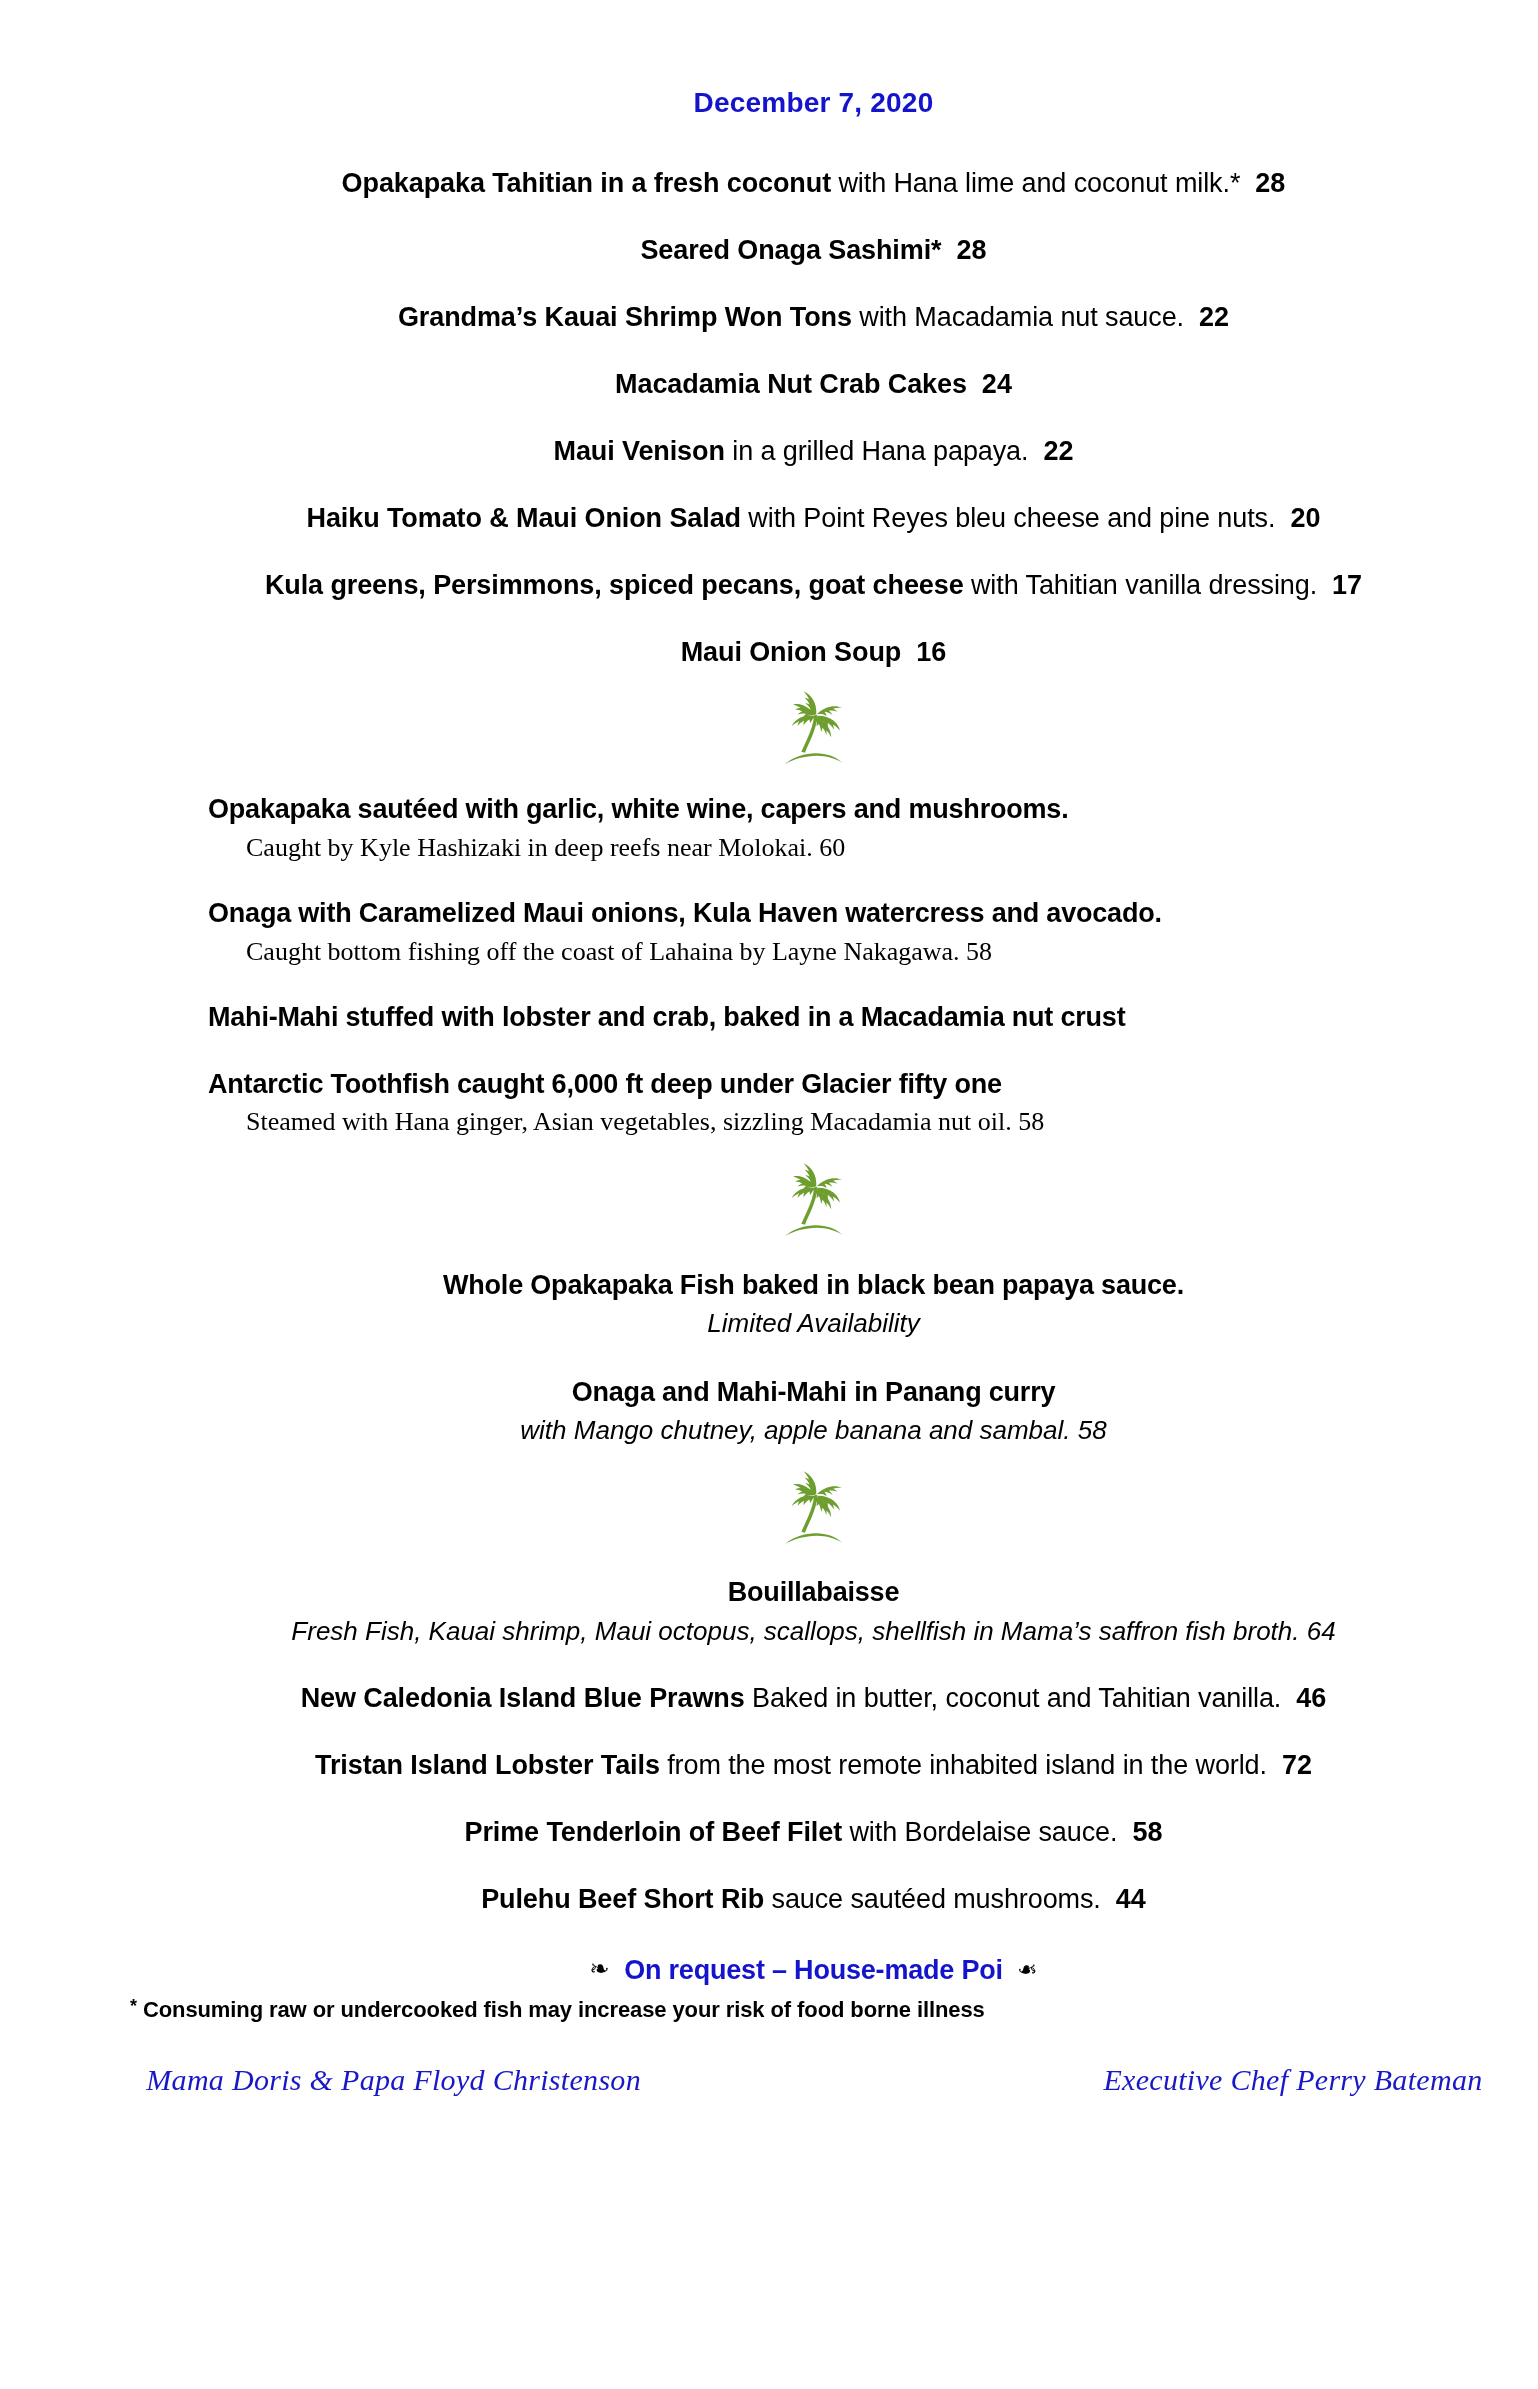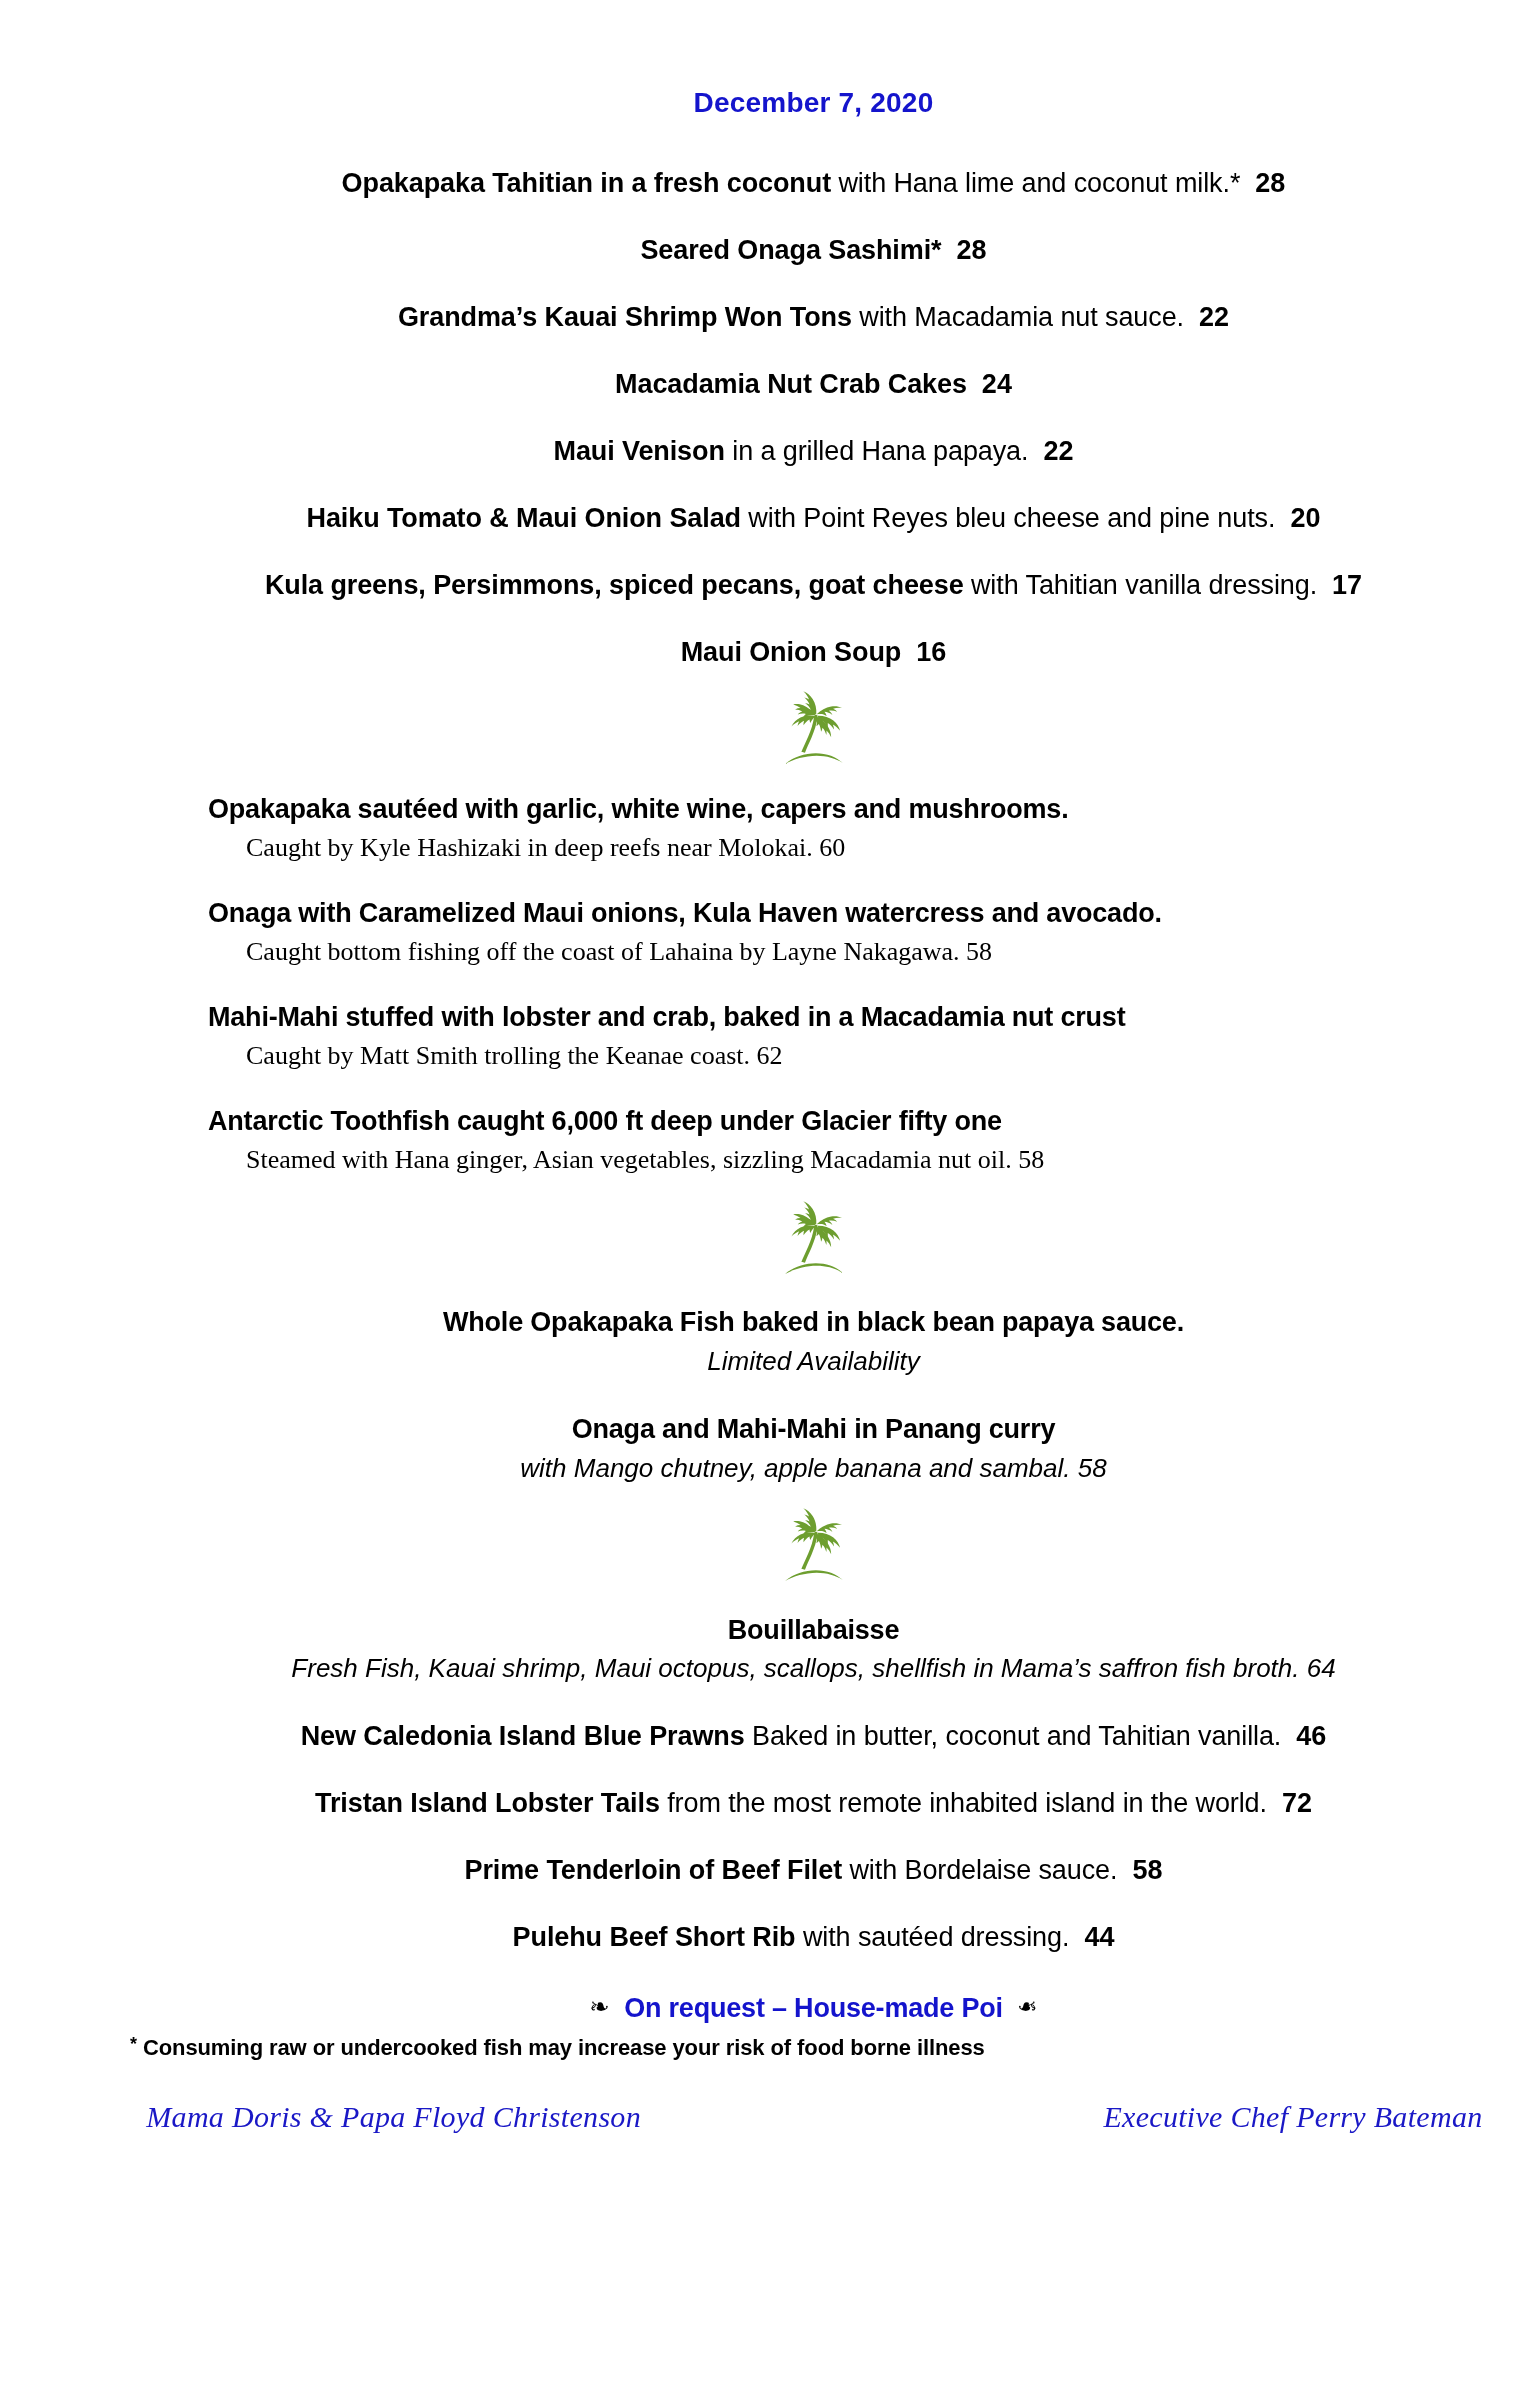--- a/index.html
+++ b/index.html
@@ -232,21 +232,20 @@
     <div class="entree first">
       <div class="ent-title">Opakapaka sautéed with garlic, white wine, capers and mushrooms.</div>
       <div class="ent-desc">Caught by Kyle Hashizaki in deep reefs near Molokai.  60</div>
     </div>
     <div class="entree">
       <div class="ent-title">Onaga with Caramelized Maui onions, Kula Haven watercress and avocado.</div>
       <div class="ent-desc">Caught bottom fishing off the coast of Lahaina by Layne Nakagawa.  58</div>
     </div>
     <div class="entree">
       <div class="ent-title">Mahi-Mahi stuffed with lobster and crab, baked in a Macadamia nut crust</div>
-      <div class="ent-desc">Caught by Matt Smith trolling the Keanae coast.  62</div>
     </div>
     <div class="entree">
       <div class="ent-title">Antarctic Toothfish caught 6,000 ft deep under Glacier fifty one</div>
       <div class="ent-desc">Steamed with Hana ginger, Asian vegetables, sizzling Macadamia nut oil.  58</div>
     </div>
   </div>
 
   <div class="palm-divider palm-2">
     <span>
       <svg width="76" height="83" viewBox="0 0 84 92" xmlns="http://www.w3.org/2000/svg" aria-hidden="true">
@@ -303,21 +302,21 @@
     <div class="menu-line">
       <span class="nm">New Caledonia Island Blue Prawns</span><span class="ds"> Baked in butter, coconut and Tahitian vanilla.</span>&nbsp;&nbsp;<span class="pr">46</span>
     </div>
     <div class="menu-line">
       <span class="nm">Tristan Island Lobster Tails</span><span class="ds"> from the most remote inhabited island in the world.</span>&nbsp;&nbsp;<span class="pr">72</span>
     </div>
     <div class="menu-line">
       <span class="nm">Prime Tenderloin of Beef Filet</span><span class="ds"> with Bordelaise sauce.</span>&nbsp;&nbsp;<span class="pr">58</span>
     </div>
     <div class="menu-line">
-      <span class="nm">Pulehu Beef Short Rib</span><span class="ds"> with sautéed dressing.</span>&nbsp;&nbsp;<span class="pr">44</span>
+      <span class="nm">Pulehu Beef Short Rib</span><span class="ds"> sauce sautéed mushrooms.</span>&nbsp;&nbsp;<span class="pr">44</span>
     </div>
   </div>
 
   <div class="request-line">
     <span class="orn">❧</span><span class="req-text">On request – House-made Poi</span><span class="orn right">❧</span>
   </div>
 
   <div class="disclaimer">
     <span class="star">*</span>
     <span>Consuming raw or undercooked fish may increase your risk of food borne illness</span>

